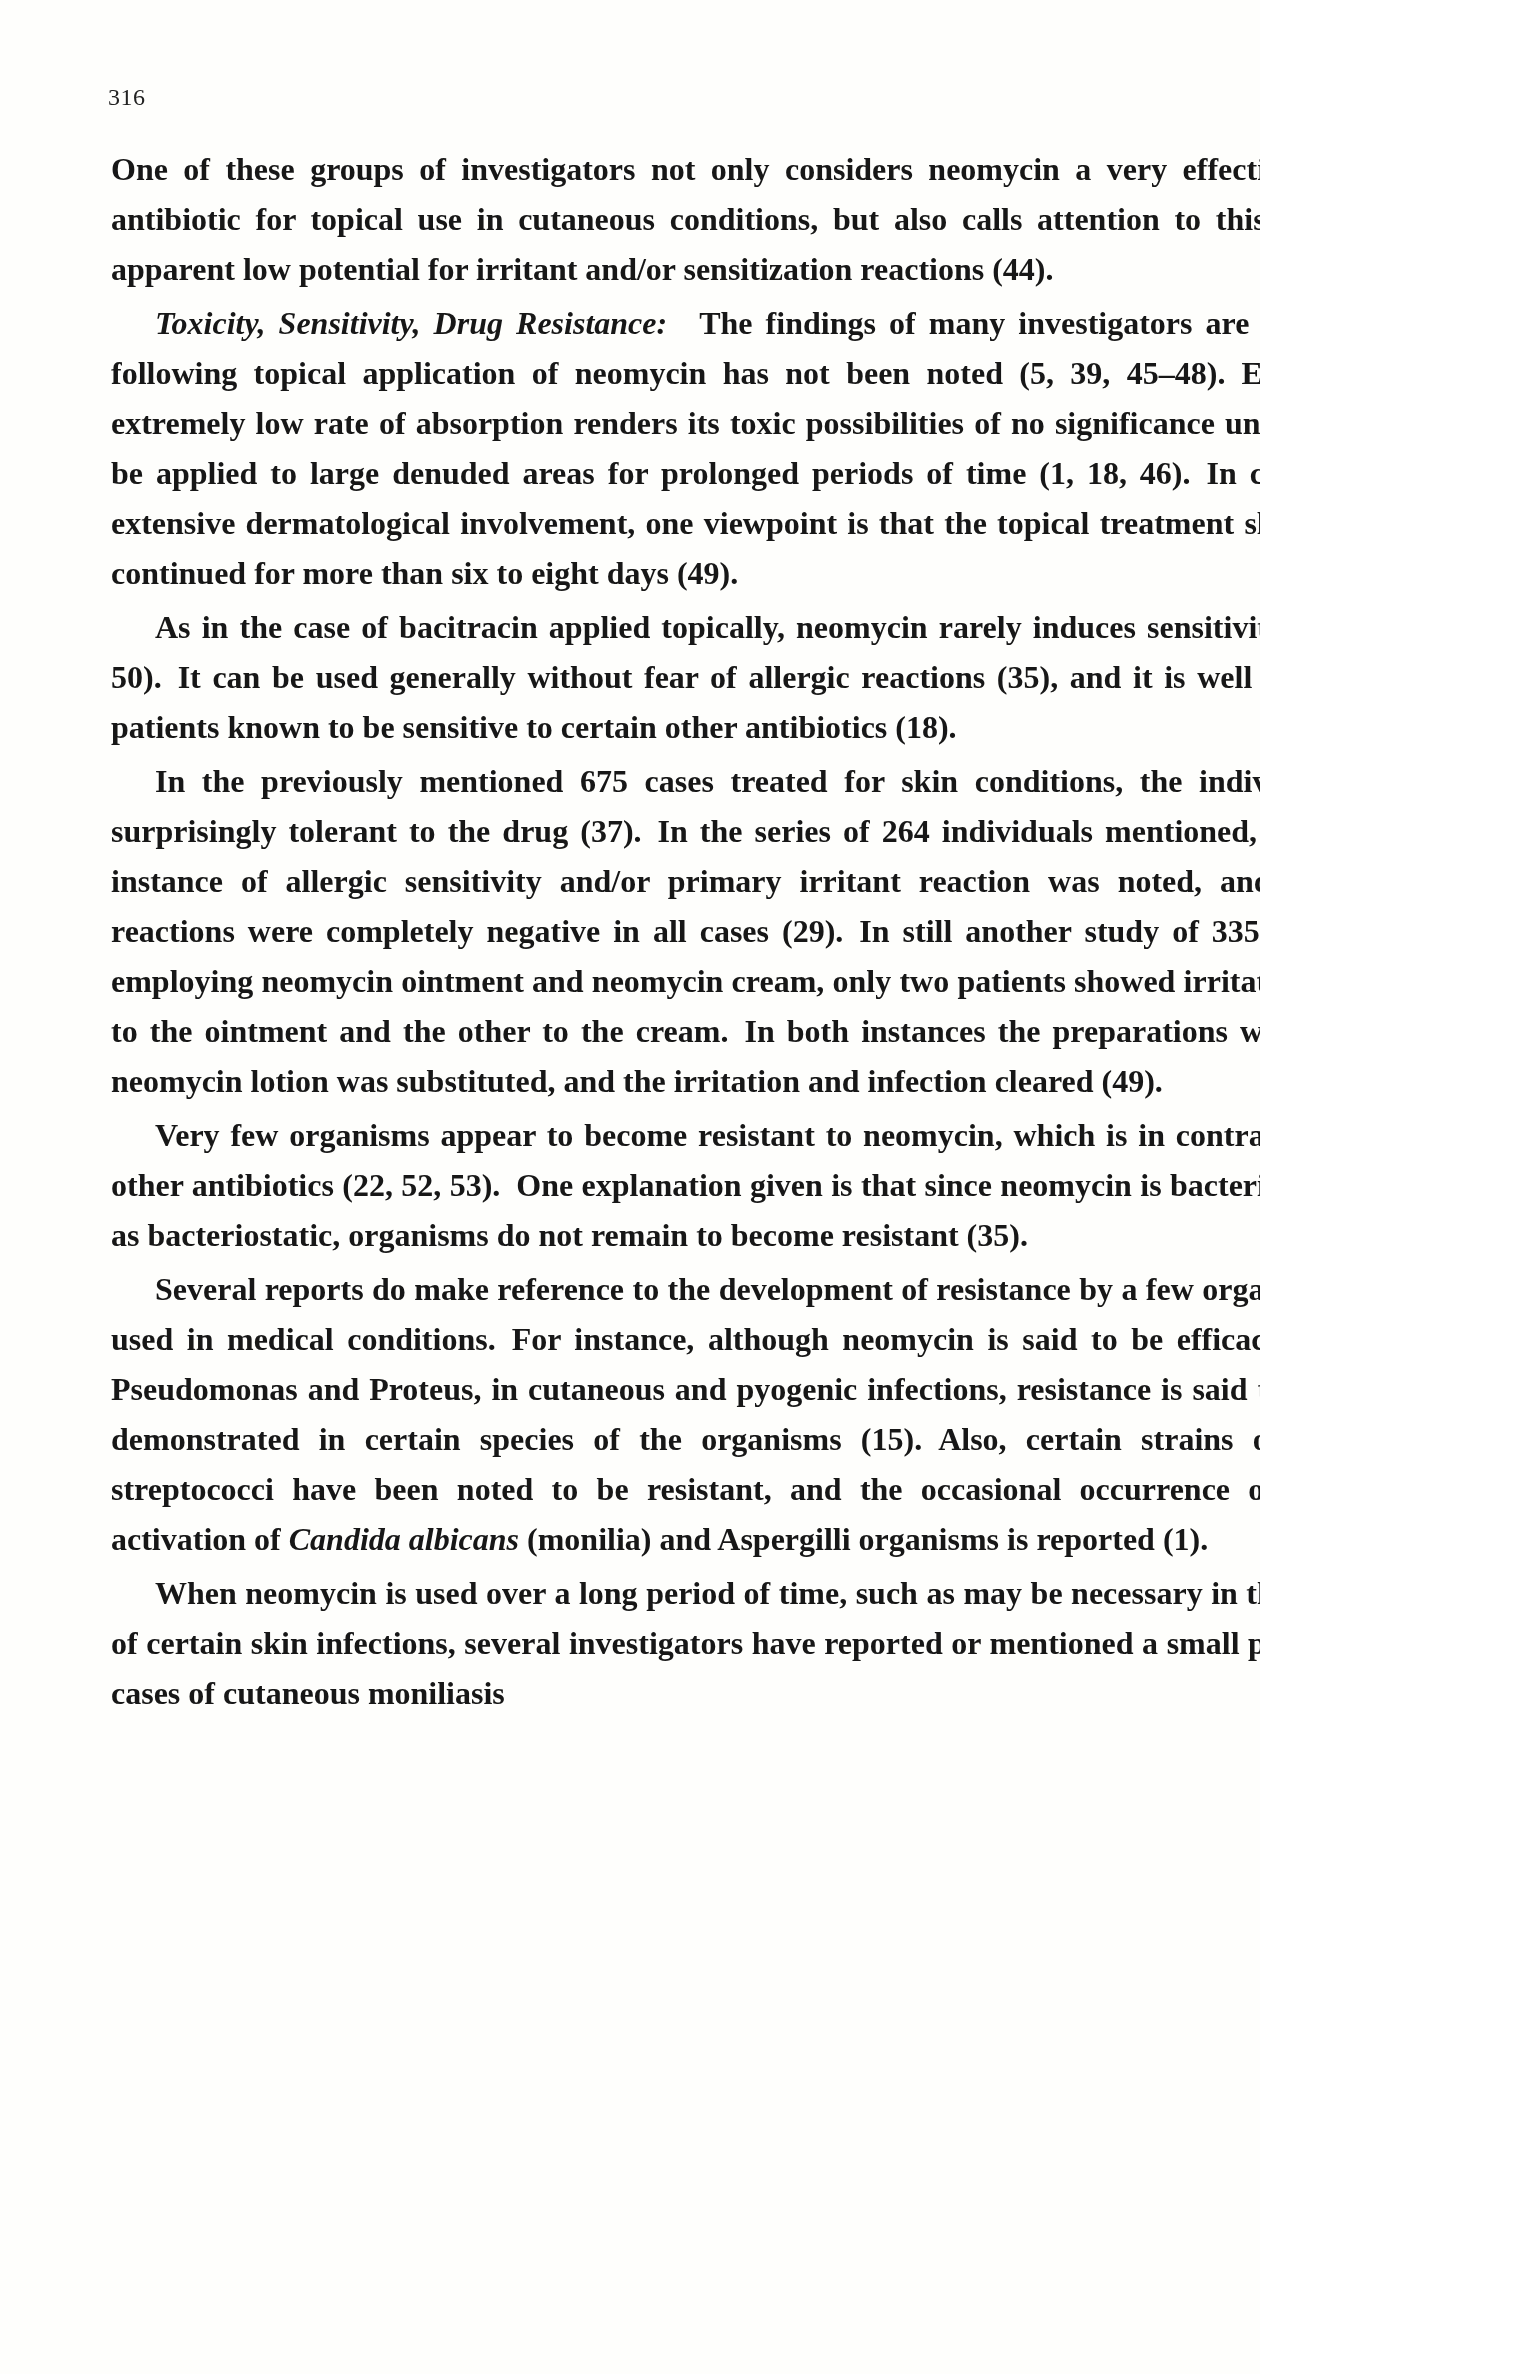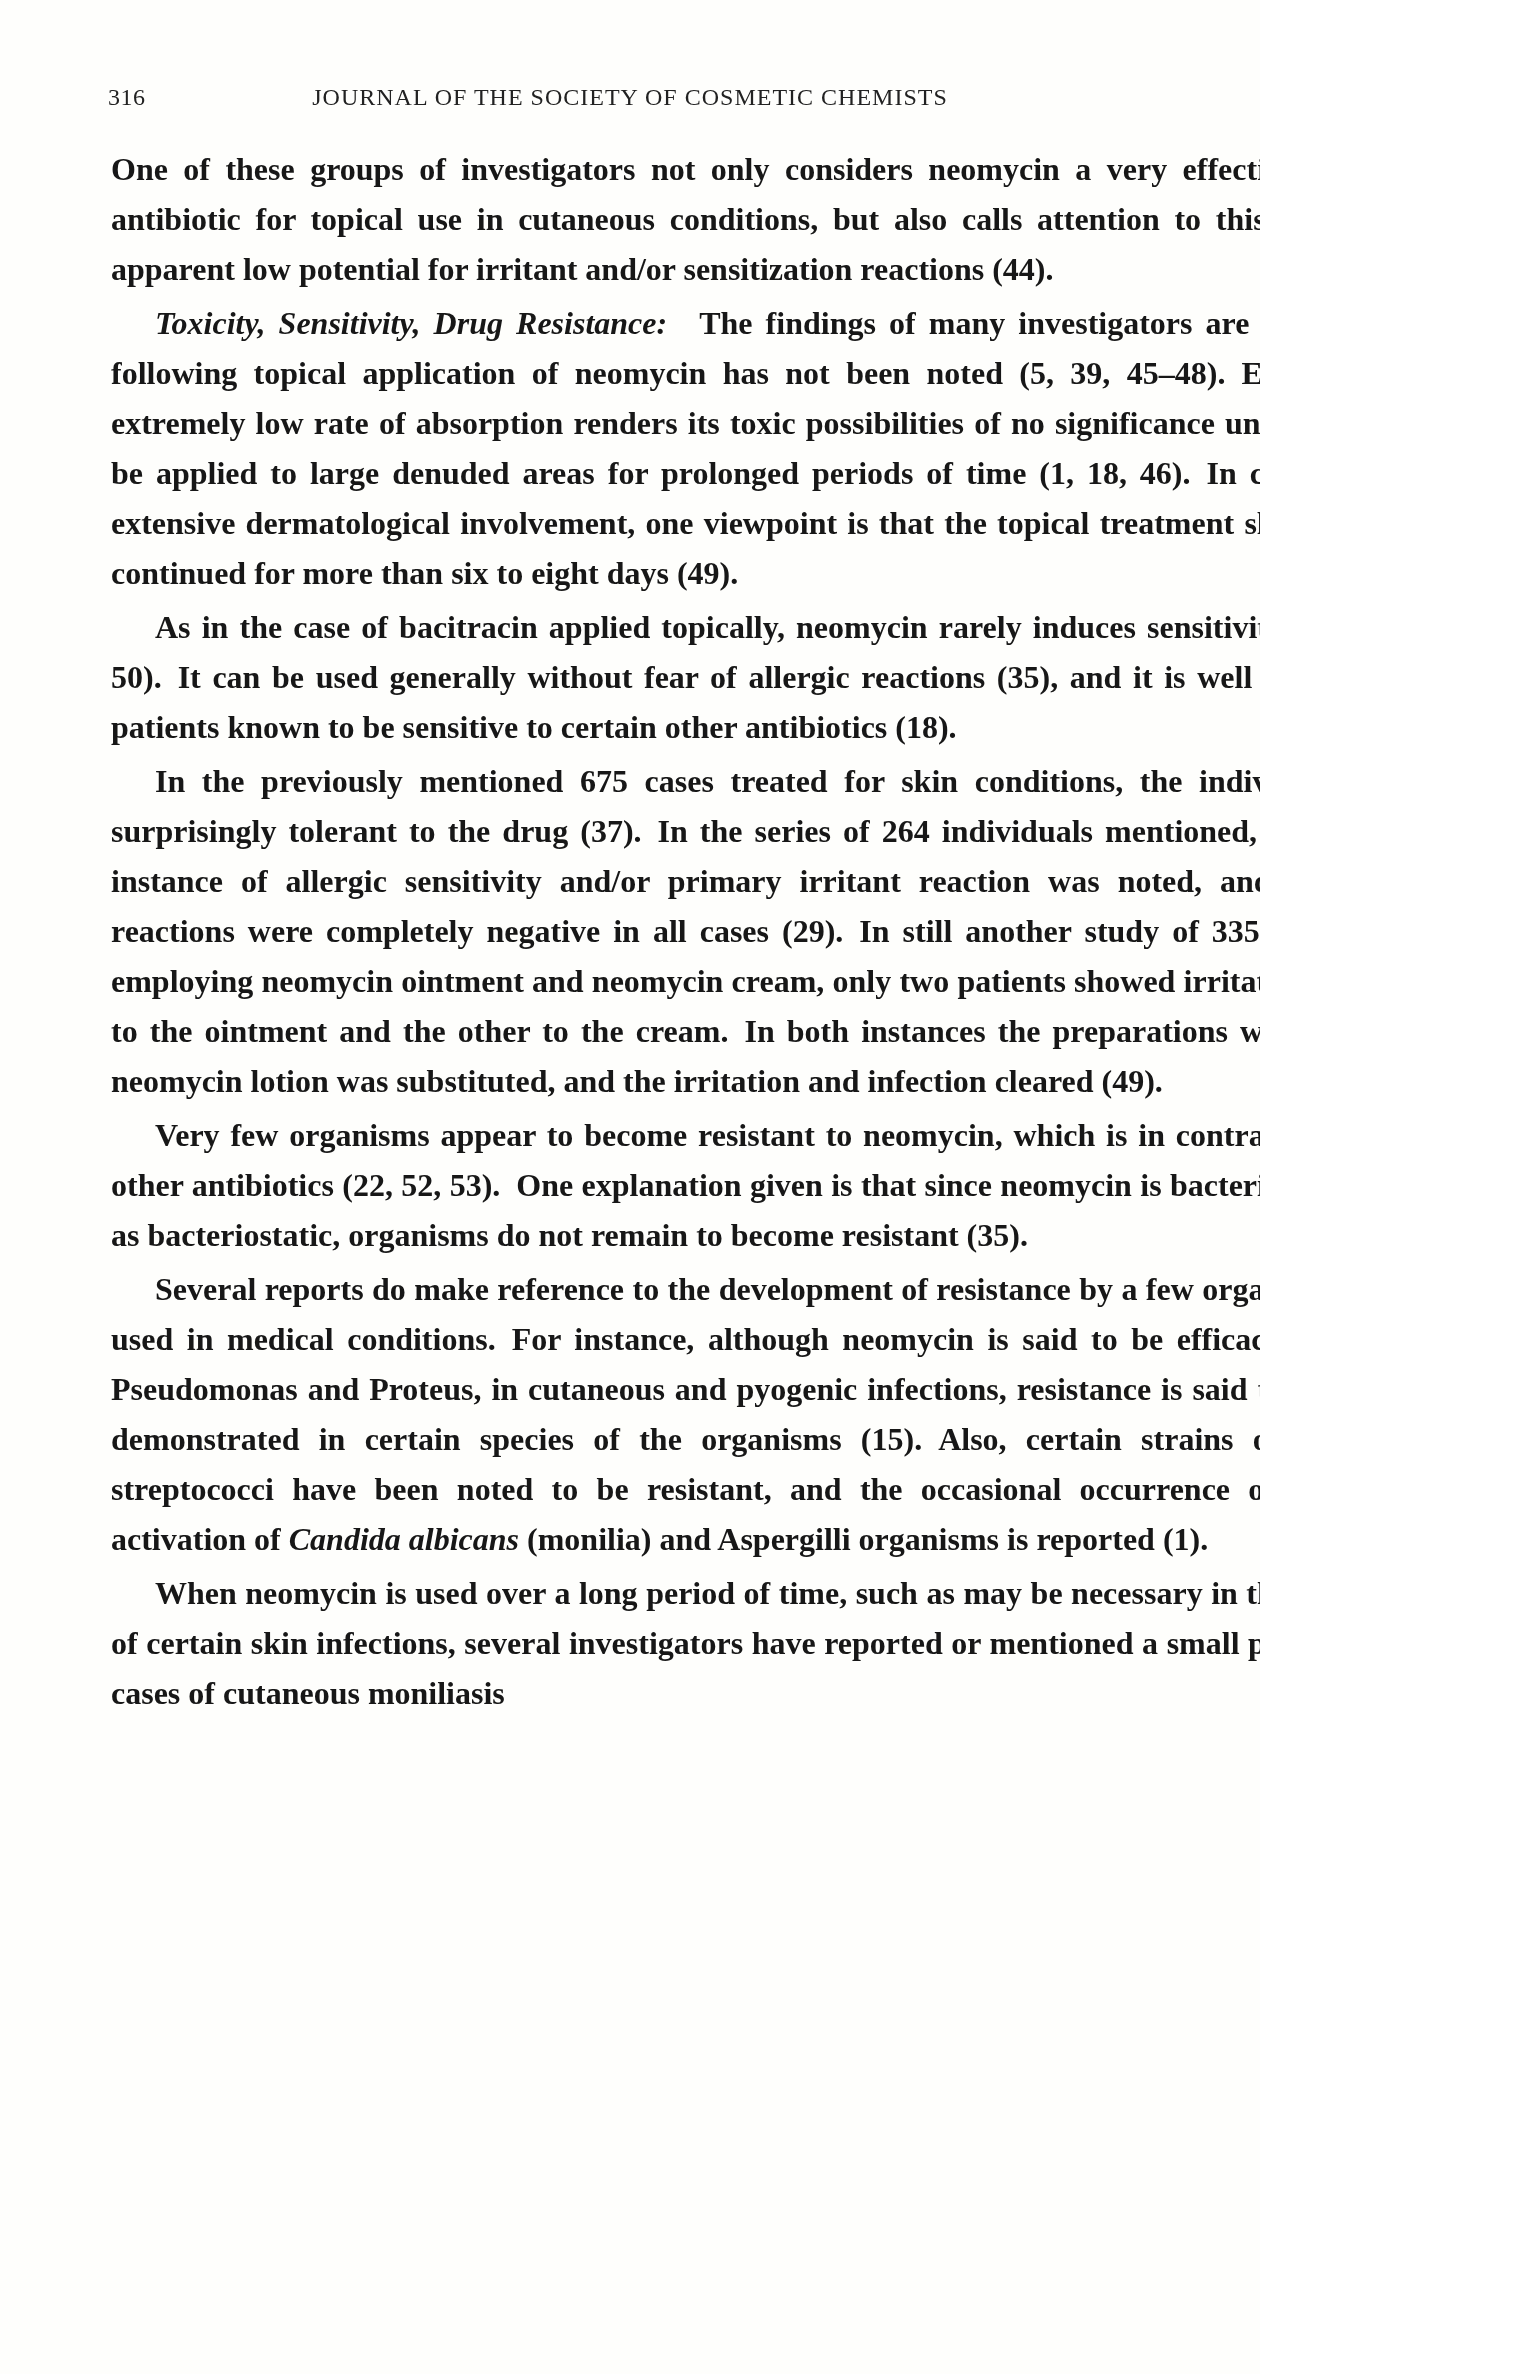--- a/index.html
+++ b/index.html
@@ -56,21 +56,20 @@
   .body-text em {
     font-style: italic;
   }
 </style>
 </head>
 <body>
 
 <div class="page">
   <header class="running-head">
     <span class="page-number">316</span>
-    <span class="journal-title">JOURNAL OF THE SOCIETY OF COSMETIC CHEMISTS</span>
   </header>
 
   <main class="body-text" id="article-body">
       <p><span>One of these groups of investigators not only considers neomycin a very effective and safe antibiotic for topical use in cutaneous conditions, but also calls attention to this antibiotic’s apparent low potential for irritant and/or sensitization reactions (44).</span></p>
       <p class="indent"><em>Toxicity, Sensitivity, Drug Resistance:</em><span> The findings of many investigators are that toxicity following topical application of neomycin has not been noted (5, 39, 45–48). Evidently the extremely low rate of absorption renders its toxic possibilities of no significance unless it would be applied to large denuded areas for prolonged periods of time (1, 18, 46). In cases of very extensive dermatological involvement, one viewpoint is that the topical treatment should not be continued for more than six to eight days (49).</span></p>
       <p class="indent"><span>As in the case of bacitracin applied topically, neomycin rarely induces sensitivity (5, 29, 35, 50). It can be used generally without fear of allergic reactions (35), and it is well tolerated by patients known to be sensitive to certain other antibiotics (18).</span></p>
       <p class="indent"><span>In the previously mentioned 675 cases treated for skin conditions, the individuals were surprisingly tolerant to the drug (37). In the series of 264 individuals mentioned, not a single instance of allergic sensitivity and/or primary irritant reaction was noted, and patch test reactions were completely negative in all cases (29). In still another study of 335 individuals, employing neomycin ointment and neomycin cream, only two patients showed irritation, one due to the ointment and the other to the cream. In both instances the preparations were stopped, neomycin lotion was substituted, and the irritation and infection cleared (49).</span></p>
       <p class="indent"><span>Very few organisms appear to become resistant to neomycin, which is in contrast to certain other antibiotics (22, 52, 53). One explanation given is that since neomycin is bactericidal as well as bacteriostatic, organisms do not remain to become resistant (35).</span></p>
       <p class="indent"><span>Several reports do make reference to the development of resistance by a few organisms, when used in medical conditions. For instance, although neomycin is said to be efficacious against Pseudomonas and Proteus, in cutaneous and pyogenic infections, resistance is said to have been demonstrated in certain species of the organisms (15). Also, certain strains of hemolytic streptococci have been noted to be resistant, and the occasional occurrence of secondary activation of </span><em>Candida albicans</em><span> (monilia) and Aspergilli organisms is reported (1).</span></p>
       <p class="indent"><span>When neomycin is used over a long period of time, such as may be necessary in the treatment of certain skin infections, several investigators have reported or mentioned a small percentage of cases of cutaneous moniliasis</span></p>

